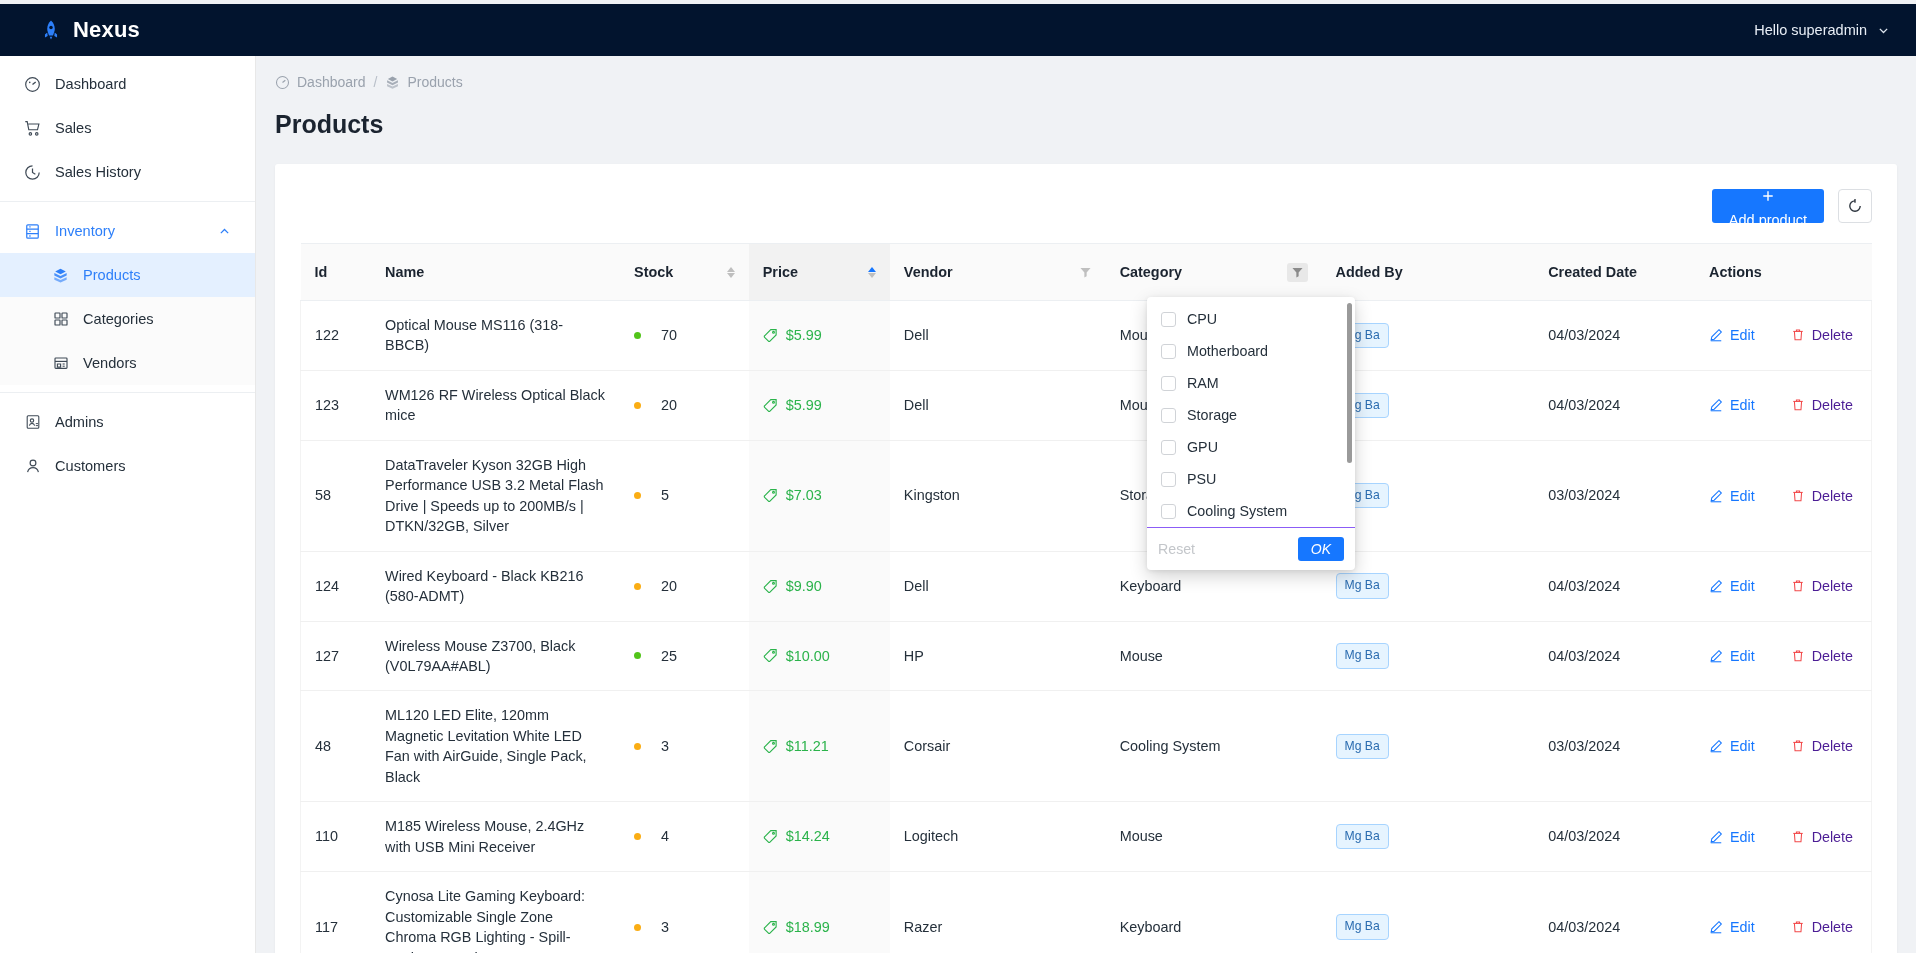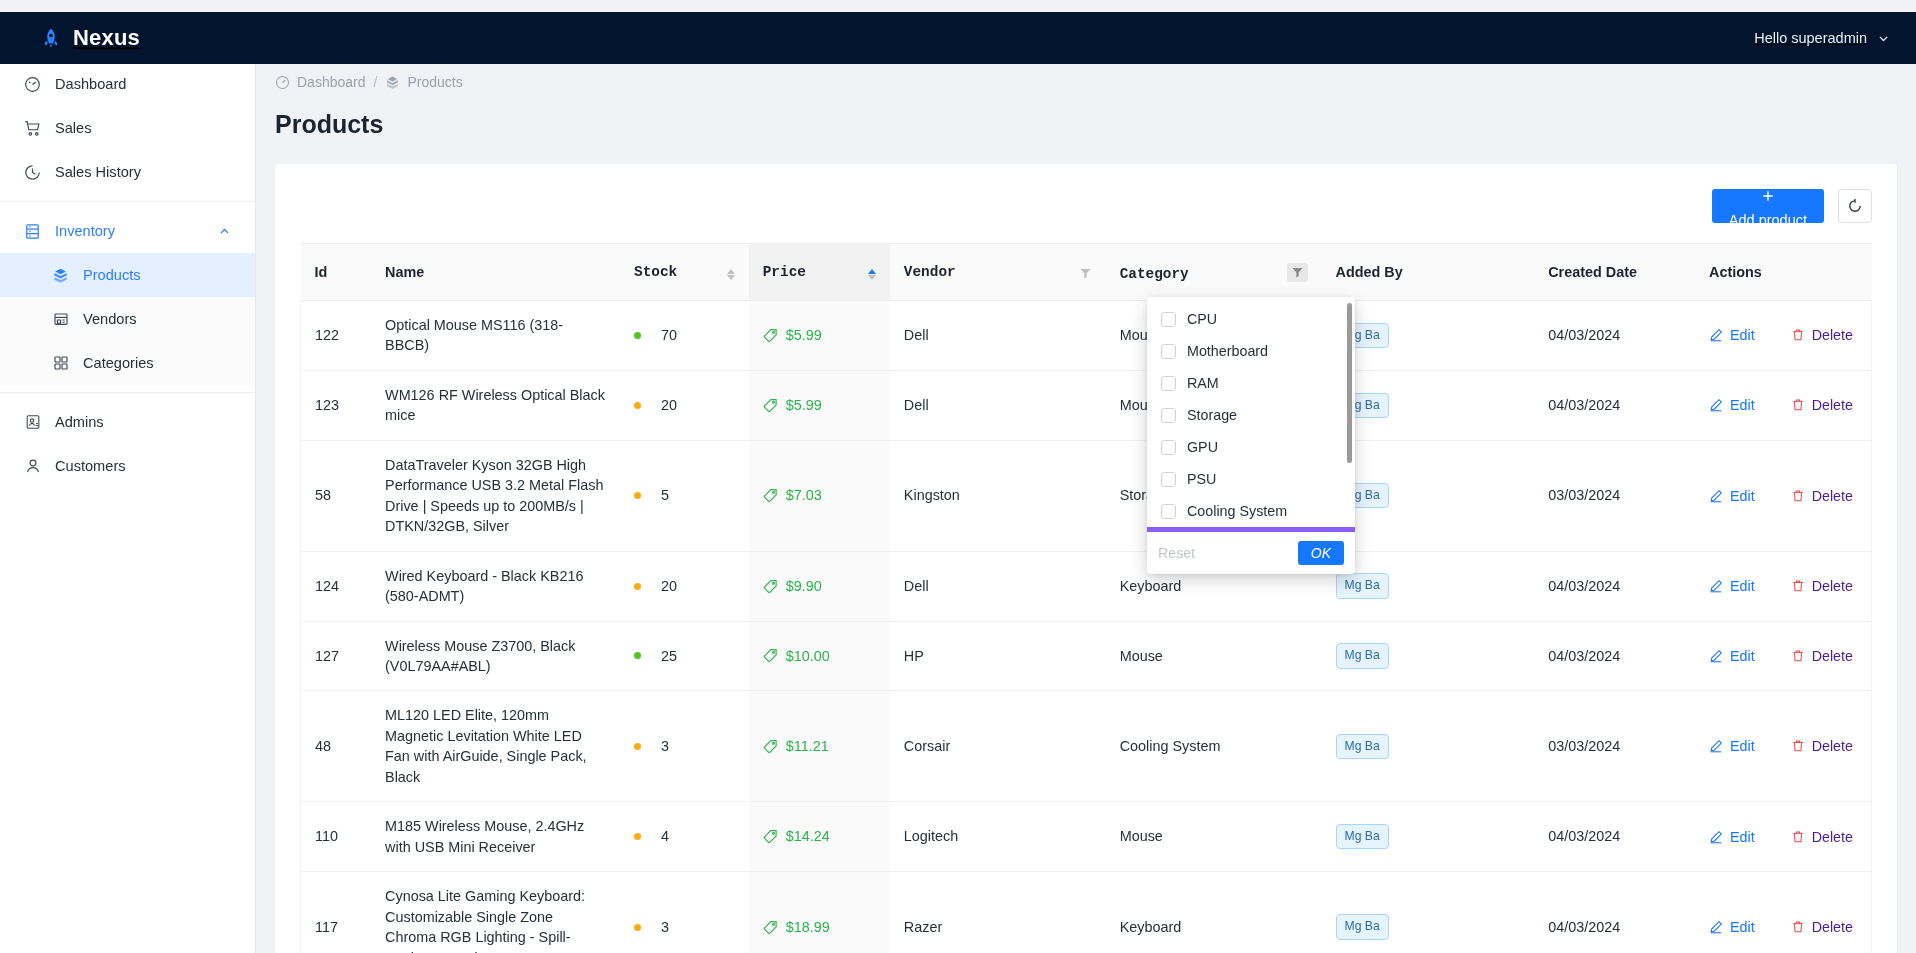--- a/index.html
+++ b/index.html
@@ -6,23 +6,23 @@
   html, body {
     width: 1916px; height: 953px;
     font-family: "Liberation Sans", sans-serif;
     background: #f0f2f5;
     overflow: hidden;
   }
   body { position: relative; }
 
   
   .topbar {
-    position: absolute; top: 12px; left: 0; right: 0; height: 52px;
+    position: absolute; top: 4px; left: 0; right: 0; height: 52px;
     background: #02142e; display: flex; align-items: center;
-    justify-content: space-between; padding: 0 26px 0 40px; z-index: 40; text-decoration: underline;
+    justify-content: space-between; padding: 0 26px 0 40px; z-index: 40;
   }
   .brand { display: flex; align-items: center; gap: 11px; }
   .brand-name { color: #fff; font-size: 22px; font-weight: 700; letter-spacing: .2px; }
   .user-menu {
     display: flex; align-items: center; gap: 10px;
     color: #e8eef6; font-size: 14.5px; cursor: pointer;
   }
 
   
   .sidebar {
@@ -92,21 +92,21 @@
 
   
   .tbl-wrap { padding: 0 25px; }
   table { width: 100%; border-collapse: collapse; table-layout: fixed; }
   thead th {
     background: #fafafa; border-bottom: 1px solid #eceff2; border-top: 1px solid #eceff2;
     font-size: 14.4px; font-weight: 700; color: #1b2430; text-align: left;
     padding: 16px 14px; height: 57px; position: relative; vertical-align: middle;
   }
   thead th.sorted-col { background: #f2f2f2; }
-  thead th .th-inner { display: flex; align-items: flex-end; justify-content: space-between; gap: 14px; font-family: Liberation Mono, monospace; }
+  thead th .th-inner { display: flex; align-items: center; justify-content: space-between; gap: 14px; }
   td {
     border-bottom: 1px solid #f0f0f0; font-size: 14.4px; color: #25303b;
     padding: 14px; vertical-align: middle; line-height: 1.42;
   }
   td.sorted-col { background: #fafafa; }
   tbody tr td:first-child { border-left: 1px solid #f3f3f3; }
   tbody tr td:last-child { border-right: 1px solid #f3f3f3; }
   .col-id     { width: 68px; }
   .col-name   { width: 240px; }
   .col-stock  { width: 124px; }
@@ -149,21 +149,21 @@
   .filter-opt {
     display: flex; align-items: center; gap: 11px; padding: 5px 14px;
     font-size: 14.3px; color: #25303b; cursor: pointer; height: 32px;
   }
   .cbox { width: 15px; height: 15px; border: 1px solid #d0d3d7; border-radius: 3px;
           flex: 0 0 15px; background: #fff; }
   .fscroll { position: absolute; right: 3px; top: 6px; width: 5px; height: 160px;
              background: #9a9a9a; border-radius: 3px; }
   .filter-foot {
     display: flex; align-items: center; justify-content: space-between;
-    border-top: 5px solid #8b5cf6; padding: 9px 11px;
+    border-top: 1px solid #8b5cf6; padding: 9px 11px;
   }
   .reset-btn { background: none; border: none; color: #c3c6ca; font-size: 14.2px;
                cursor: pointer; font-family: "Liberation Sans", sans-serif; }
   .ok-btn { background: #1677ff; border: none; color: #fff; font-size: 14px;
             border-radius: 3px; padding: 4px 13px; cursor: pointer;
             font-family: "Liberation Sans", sans-serif; font-style: italic; }
   svg { display: block; }
 </style>
 </head>
 <body>
@@ -251,39 +251,39 @@
           <path d="M8 1.6L3 4.2l5 2.6 5-2.6z"></path>
             <path d="M2.2 5.7v2.4L8 10.9l5.8-2.8V5.7L8 8.5z" opacity=".85"></path>
           <path d="M2.2 9.6V12L8 14.6 13.8 12V9.6L8 12.3z" opacity=".6"></path>
         </svg>
       </span>
       <span>Products</span>
     </div>
     <div class="nav-item">
       <span class="ico">
         <svg width="16" height="16" viewBox="0 0 16 16" fill="none" stroke="currentColor" stroke-width="1.15">
+          <rect x="2" y="2" width="5" height="5" rx=".6"></rect>
+            <rect x="9" y="2" width="5" height="5" rx=".6"></rect>
+          <rect x="2" y="9" width="5" height="5" rx=".6"></rect>
+            <rect x="9" y="9" width="5" height="5" rx=".6"></rect>
+        </svg>
+      </span>
+      <span>Categories</span>
+    </div>
+    <div class="nav-item">
+      <span class="ico">
+        <svg width="16" height="16" viewBox="0 0 16 16" fill="none" stroke="currentColor" stroke-width="1.15">
           <rect x="2" y="3" width="12" height="10.4" rx=".8"></rect>
             <path d="M2 6.4h12"></path>
           <path d="M4.4 9h3.2v3.1H4.4z"></path>
             <path d="M9.6 9h2.1" stroke-width="1.1"></path>
             <path d="M9.6 11.2h2.1" stroke-width="1.1"></path>
         </svg>
       </span>
       <span>Vendors</span>
-    </div>
-    <div class="nav-item">
-      <span class="ico">
-        <svg width="16" height="16" viewBox="0 0 16 16" fill="none" stroke="currentColor" stroke-width="1.15">
-          <rect x="2" y="2" width="5" height="5" rx=".6"></rect>
-            <rect x="9" y="2" width="5" height="5" rx=".6"></rect>
-          <rect x="2" y="9" width="5" height="5" rx=".6"></rect>
-            <rect x="9" y="9" width="5" height="5" rx=".6"></rect>
-        </svg>
-      </span>
-      <span>Categories</span>
     </div>
   </div>
 
   <div class="nav-divider"></div>
 
   <div class="nav-item">
     <span class="ico">
       <svg width="16" height="16" viewBox="0 0 16 16" fill="none" stroke="currentColor" stroke-width="1.1">
         <rect x="2.2" y="1.8" width="11.6" height="12.4" rx="1"></rect>
         <circle cx="7" cy="6.6" r="1.7"></circle>

